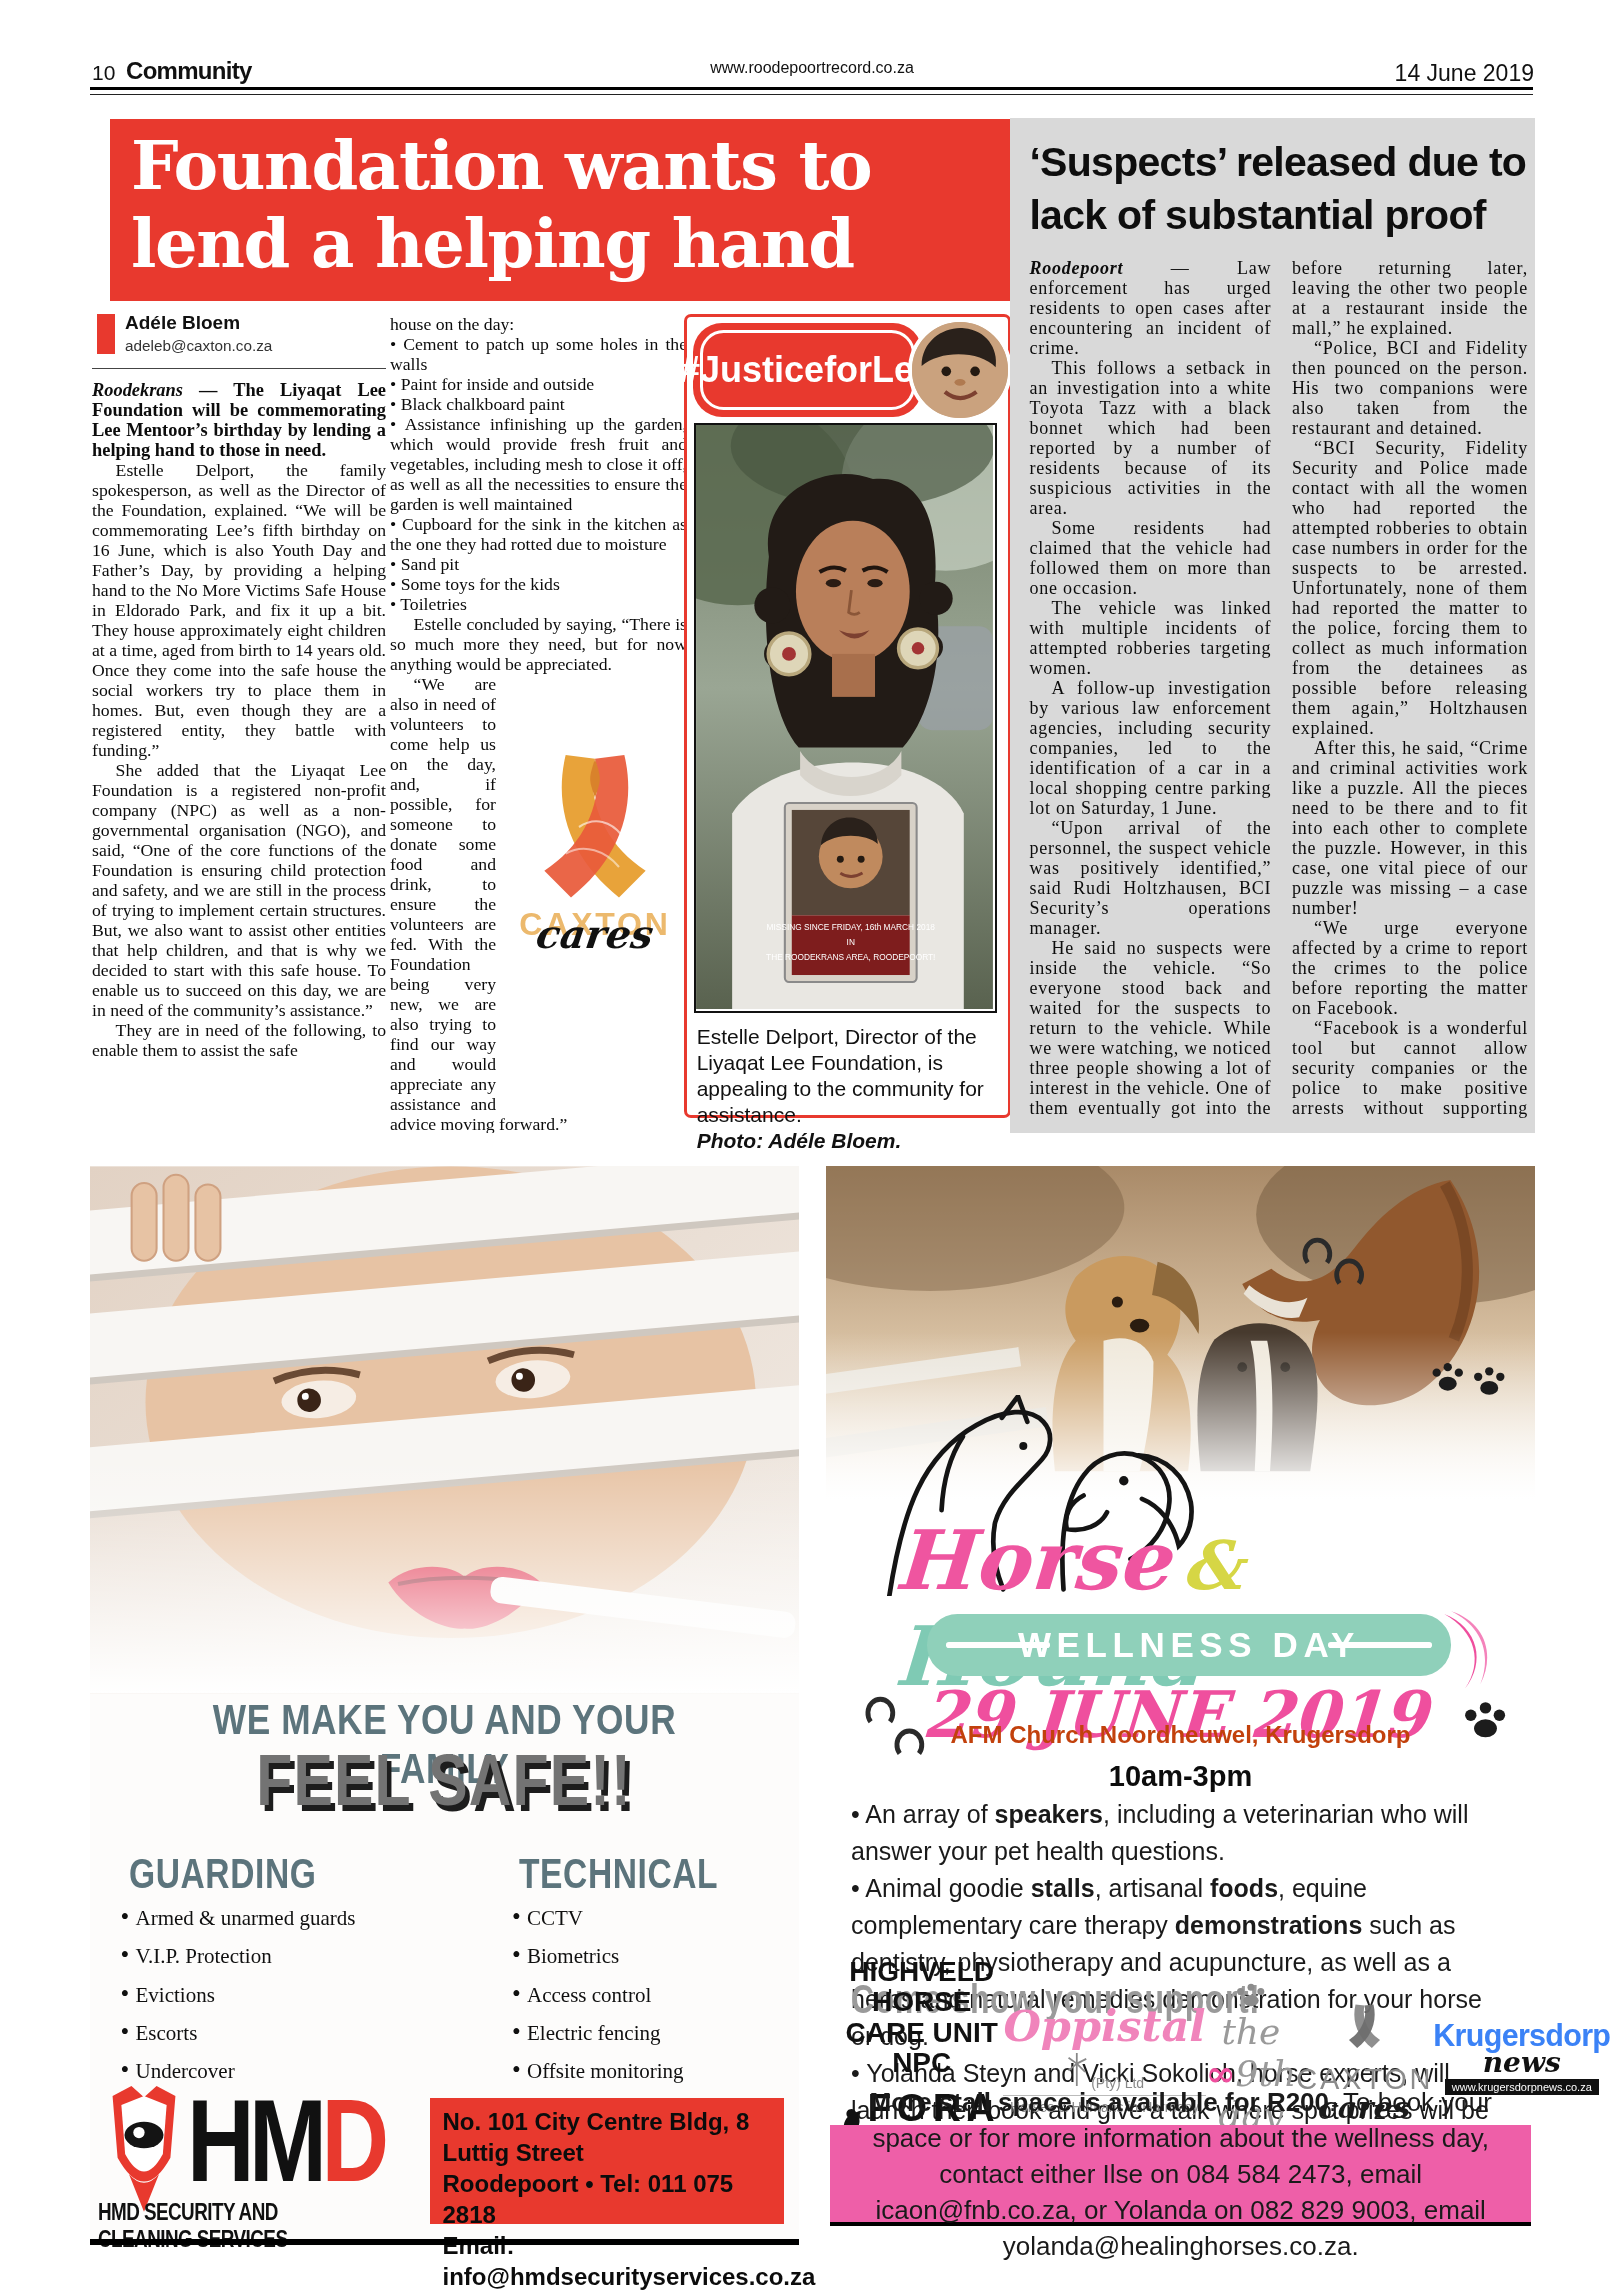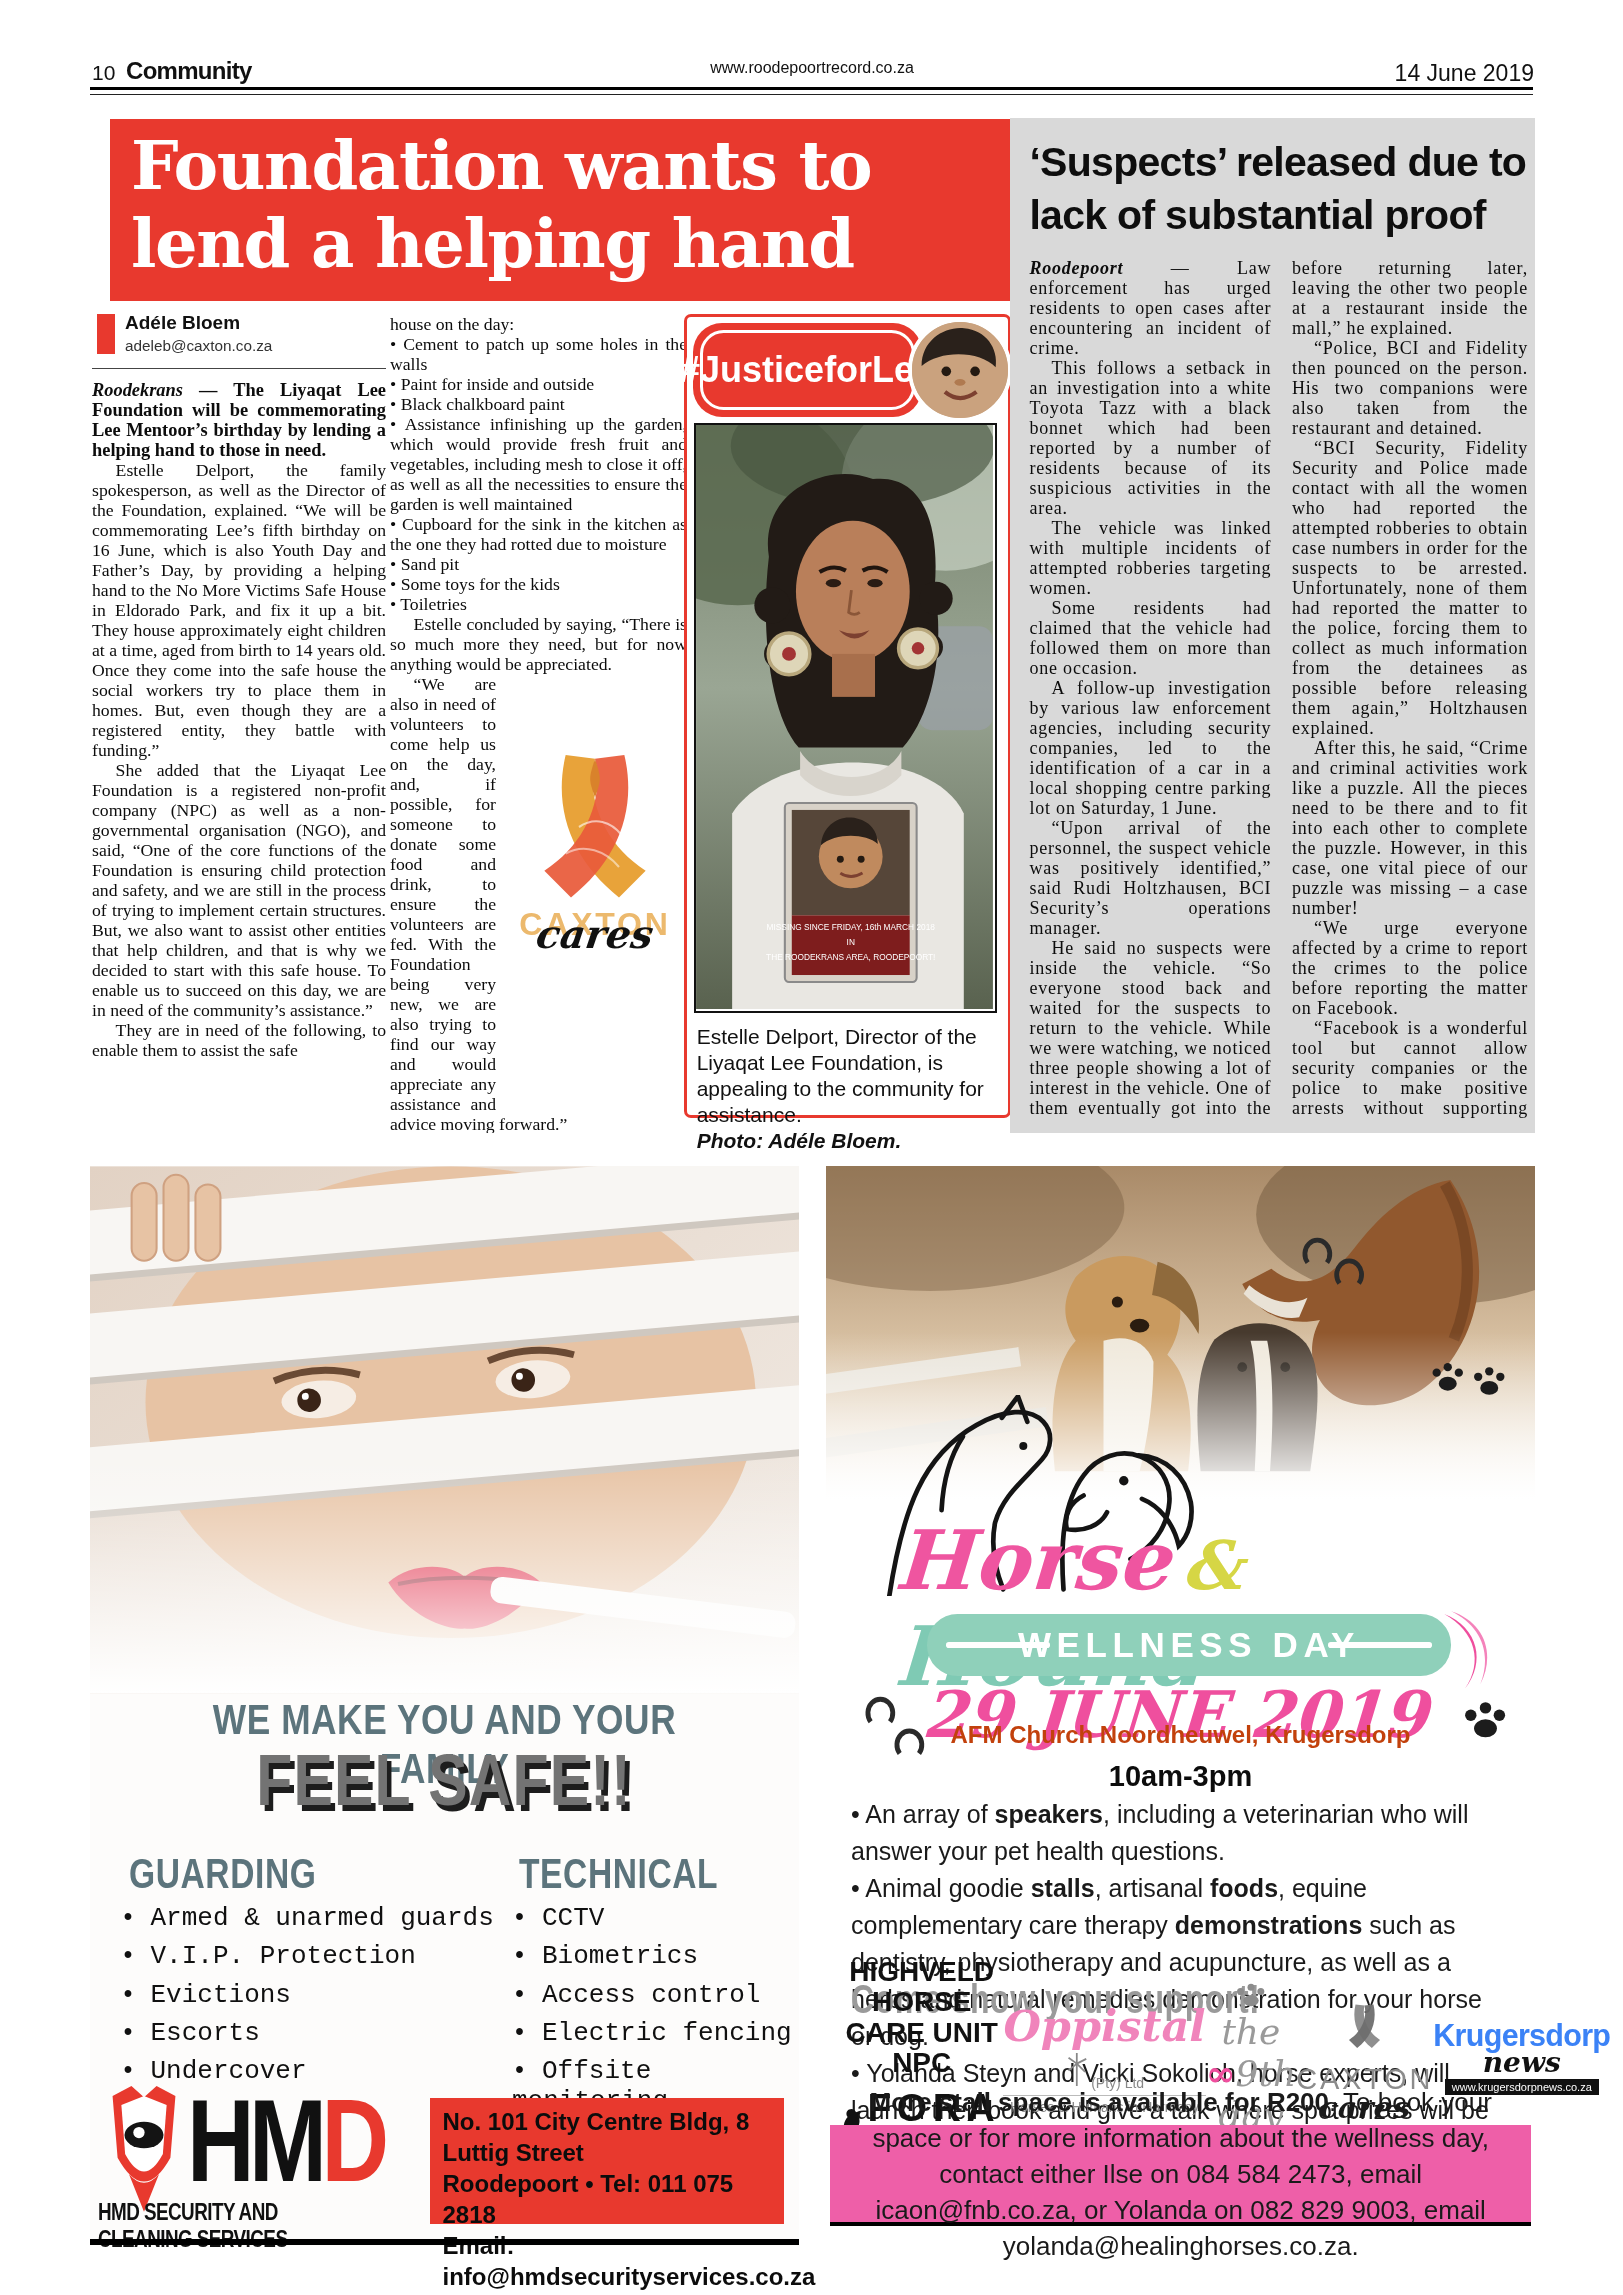--- a/index.html
+++ b/index.html
@@ -55,21 +55,21 @@
   .rightcol p.first{text-indent:0;}
 
   
   .cond{display:inline-block;transform:scaleX(.82);transform-origin:center;}
   .cond-l{display:inline-block;transform:scaleX(.8);transform-origin:left;}
   .slate{color:#5c747c;}
   .hmd-tagline{font-family:"Liberation Sans",sans-serif;font-weight:bold;font-size:43px;letter-spacing:0.7px;}
   .feel-safe{font-family:"Liberation Sans",sans-serif;font-weight:bold;font-size:72px;
              color:#737373;text-shadow:5.6px 5.6px 0 #1d1d1d;letter-spacing:1.4px;}
   .svc-head{font-family:"Liberation Sans",sans-serif;font-weight:bold;font-size:42px;letter-spacing:0.7px;}
-  .svc-item{font-family:Liberation Mono, monospace;font-size:26px;color:#101010;}
+  .svc-item{font-family:Liberation Serif, serif;font-size:21px;color:#101010;}
   .svc-item::before{content:"• ";font-size:25px;}
   .hmd-letters{font-family:"Liberation Sans",sans-serif;font-weight:bold;font-size:117px;
                letter-spacing:-7px;line-height:104px;}
   .hmd-d{color:#e8392e;}
   .hmd-wordmark{font-family:"Liberation Sans",sans-serif;font-weight:bold;font-size:23.6px;letter-spacing:-0.7px;}
   .hmd-contact{background:#e8392e;color:#0c0c0c;font-family:"Liberation Sans",sans-serif;
                font-weight:bold;font-size:24px;line-height:31px;padding:8.3px 12.5px;box-sizing:border-box;}
 
   
   .script{font-family:"DejaVu Serif",serif;font-style:italic;font-weight:bold;transform:skewX(-6deg);display:inline-block;}
@@ -232,22 +232,22 @@
   </div>
 
   <div class="abs gray-box" style="left:1010px;top:118px;width:525px;height:1015px;">
     <div class="headline-right" style="padding:18px 0 0 19.4px;">
       <div>‘Suspects’ released due to</div>
       <div>lack of substantial proof</div>
     </div>
     <div class="abs rightcol" style="left:19.4px;top:140px;width:242px;height:861px;overflow:hidden;">
       <p class="first"><span class="dateline">Roodepoort</span><span> — Law enforcement has urged residents to open cases after encountering an incident of crime.</span></p>
       <p>This follows a setback in an investigation into a white Toyota Tazz with a black bonnet which had been reported by a number of residents because of its suspicious activities in the area.</p>
+      <p>Some residents had claimed that the vehicle had followed them on more than one occasion.</p>
       <p>The vehicle was linked with multiple incidents of attempted robberies targeting women.</p>
-      <p>Some residents had claimed that the vehicle had followed them on more than one occasion.</p>
       <p>A follow-up investigation by various law enforcement agencies, including security companies, led to the identification of a car in a local shopping centre parking lot on Saturday, 1 June.</p>
       <p>“Upon arrival of the personnel, the suspect vehicle was positively identified,” said Rudi Holtzhausen, BCI Security’s operations manager.</p>
       <p>He said no suspects were inside the vehicle. “So everyone stood back and waited for the suspects to return to the vehicle. While we were watching, we noticed three people showing a lot of interest in the vehicle. One of them eventually got into the vehicle and sat there for a while, then got out again</p>
     </div>
     <div class="abs rightcol" style="left:282px;top:140px;width:236px;height:861px;overflow:hidden;">
       <p class="first">before returning later, leaving the other two people at a restaurant inside the mall,” he explained.</p>
       <p>“Police, BCI and Fidelity then pounced on the person. His two companions were also taken from the restaurant and detained.</p>
       <p>“BCI Security, Fidelity Security and Police made contact with all the women who had reported the attempted robberies to obtain case numbers in order for the suspects to be arrested. Unfortunately, none of them had reported the matter to the police, forcing them to collect as much information from the detainees as possible before releasing them again,” Holtzhausen explained.</p>
       <p>After this, he said, “Crime and criminal activities work like a puzzle. All the pieces need to be there and to fit into each other to complete the puzzle. However, in this case, one vital piece of our puzzle was missing – a case number!</p>
       <p>“We urge everyone affected by a crime to report the crimes to the police before reporting the matter on Facebook.</p>

